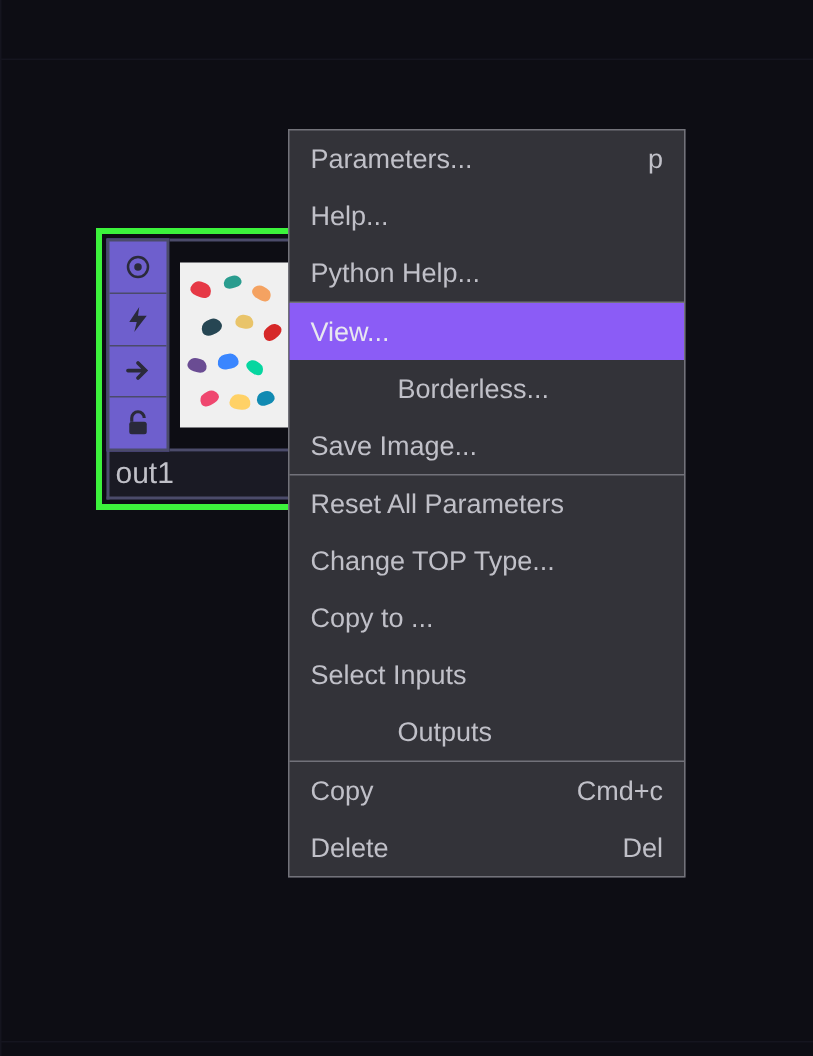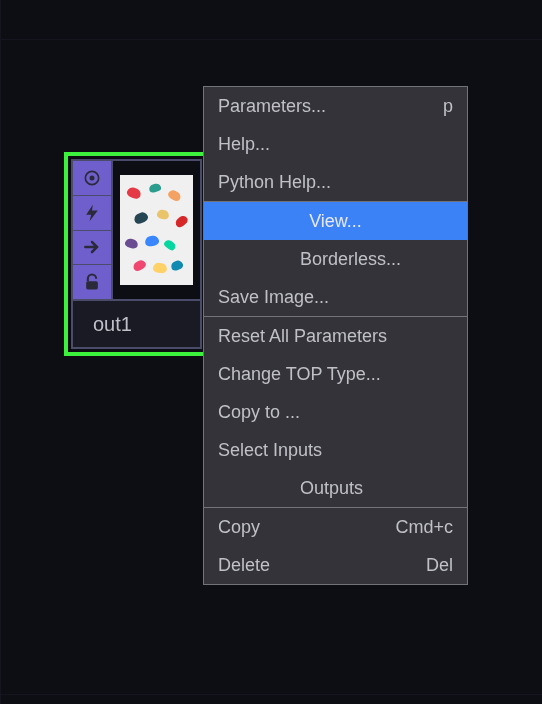--- a/index.html
+++ b/index.html
@@ -60,53 +60,52 @@
     width: 85%;
     height: 80%;
     background: #f0f0f0;
     position: relative;
     overflow: hidden;
   }
   .bean { position: absolute; border-radius: 40% 40% 40% 40% / 60% 60% 40% 40%; }
   .node-label {
     border: 2px solid #4b4b6a;
     border-top: none;
-    height: 48px;
+    height: 32px;
     background: #1a1a24;
     color: #c0c0c8;
     font-size: 20px;
-    padding: 2px 20px;
+    padding: 2px 4px;
     display: flex;
     align-items: center;
   }
 
   
   .menu {
     position: absolute;
-    left: 203px;
+    left: 192px;
     top: 86px;
     width: 265px;
     background: #333339;
     border: 1px solid #72727a;
   }
   .menu-item {
     height: 38px;
     display: flex;
     align-items: center;
     justify-content: space-between;
     padding: 0 14px;
     cursor: default;
     color: #c0c0c8;
   }
   .menu-item.highlight {
-    background: #3b82f6;
+    background: #8b5cf6;
     color: #e8e8f0;
-    justify-content: center;
-  }
-  .menu-item.indent { padding-left: 96px; text-align: center; }
+  }
+  .menu-item.indent { padding-left: 72px; text-align: center; }
   .menu-sep {
     height: 1px;
     background: #72727a;
     margin: 0;
   }
   .menu-shortcut { color: #c0c0c8; font-size: 18px; }
 </style>
 </head>
 <body>
 

